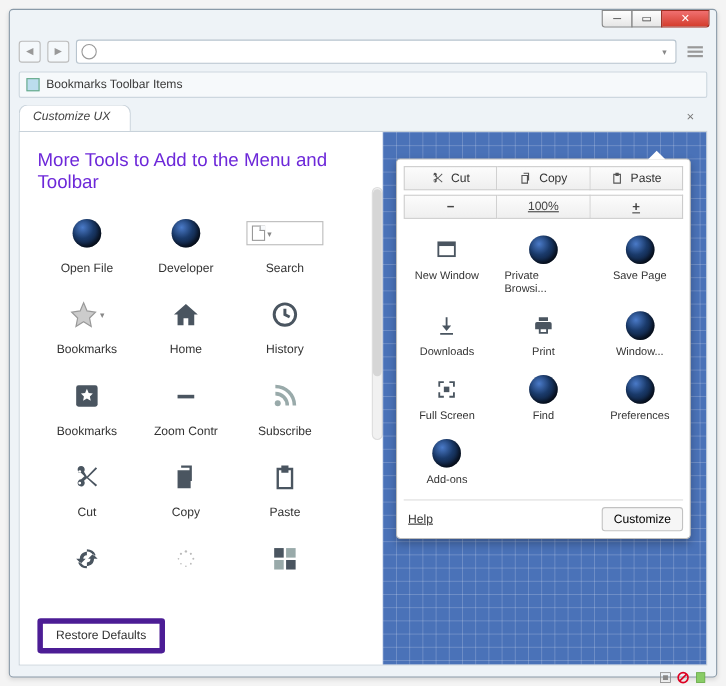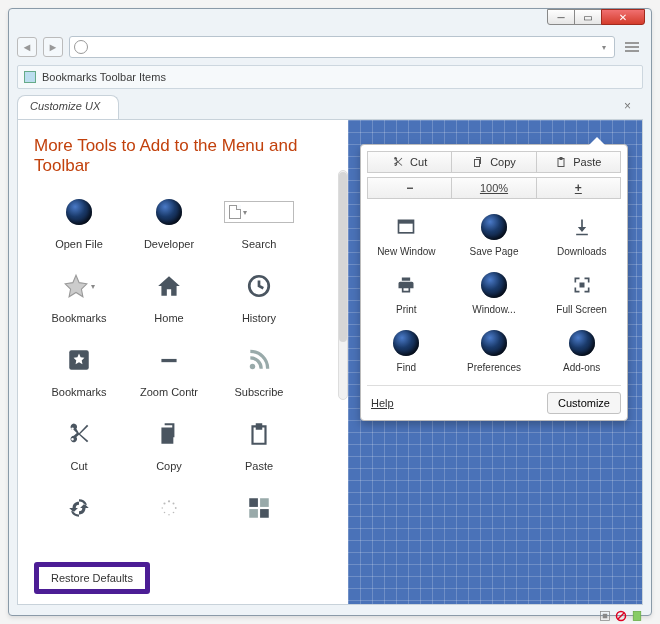--- a/index.html
+++ b/index.html
@@ -22,21 +22,21 @@
   
   .bookmarks-row { height:24px; background:#f6f9fb; border:1px solid #cdd7df; margin:0 8px; border-radius:2px; display:flex; align-items:center; padding:0 6px; font-size:11px; color:#3a3a3a;}
   .bk-icon { width:12px; height:12px; border:1px solid #6a8; background:#bde; margin-right:6px;}
   
   .tab-row { height:26px; margin:4px 8px 0 8px; display:flex; align-items:flex-end; position:relative;}
   .tab { height:24px; background:#fff; border:1px solid #c8d2da; border-bottom:none; border-radius:8px 8px 0 0; padding:4px 18px 0 12px; font-size:11px; color:#444; position:relative;font-style:italic;}
   .tab-close { position:absolute; right:12px; top:6px; font-size:12px; color:#777;}
   
   .main { display:flex; height: 486px; margin:0 8px; background:#fff; border:1px solid #c8d2da;}
   .left { width:330px; background:#fff; padding:16px 10px 10px 16px; position:relative; display:flex; flex-direction:column;}
-  .left h2 { font-size:17px; font-weight:400; color:#c2410c; margin-bottom:18px;}
+  .left h2 { font-size:17px; font-weight:400; color:#6d28d9; margin-bottom:18px;}
   .left-scroll { position:absolute; right:0; top:50px; width:10px; height:230px; background:#f1f1f1; border:1px solid #ddd; border-radius:5px;}
   .left-scroll .thumb { width:8px; height:170px; margin:1px auto; background:#d6d6d6; border-radius:4px;}
   .tool-grid { display:grid; grid-template-columns: repeat(3, 90px); gap:18px 0; }
   .tool { display:flex; flex-direction:column; align-items:center; font-size:11px; color:#333; }
   .tool .icon-holder { height:36px; display:flex; align-items:center; justify-content:center; margin-bottom:8px;}
   .sphere { width:26px; height:26px; border-radius:50%; background: radial-gradient(circle at 35% 30%, #4a7ac8 0%, #1a3a6a 40%, #050b18 100%); box-shadow: inset -2px -2px 4px rgba(0,0,0,0.6);}
   .search-field { width:70px; height:22px; border:1px solid #bbb; background:#fff; display:flex; align-items:center; padding-left:4px;}
   .doc-mini { width:12px; height:14px; border:1px solid #999; background:#fff; position:relative;}
   .doc-mini:after{content:""; position:absolute; top:-1px; right:-1px; width:4px; height:4px; background:#f8fafc; border-left:1px solid #999; border-bottom:1px solid #999;}
   .restore-btn { margin-top:auto; align-self:flex-start; padding:5px 12px; font-size:11px; background:#fff; border:5px solid #4c1d95; border-radius:3px; color:#333;}
@@ -288,20 +288,26 @@
                   <rect x="3" y="4" width="18" height="15" fill="none" stroke="#4a5560" stroke-width="2"></rect>
                   <rect x="3" y="4" width="18" height="4" fill="#4a5560"></rect>
                 </svg>
               </div>
               <span>New Window</span>
             </div>
             <div class="pitem">
               <div class="icon-holder">
                 <div class="sphere"></div>
               </div>
+              <span>Private Browsi...</span>
+            </div>
+            <div class="pitem">
+              <div class="icon-holder">
+                <div class="sphere"></div>
+              </div>
               <span>Save Page</span>
             </div>
             <div class="pitem">
               <div class="icon-holder">
                 <svg width="20" height="20" viewBox="0 0 24 24">
                   <path fill="#4a5560" d="M11 3h2v9h4l-5 6-5-6h4V3zm-6 17h14v2H5z"></path>
                 </svg>
               </div>
               <span>Downloads</span>
             </div>

